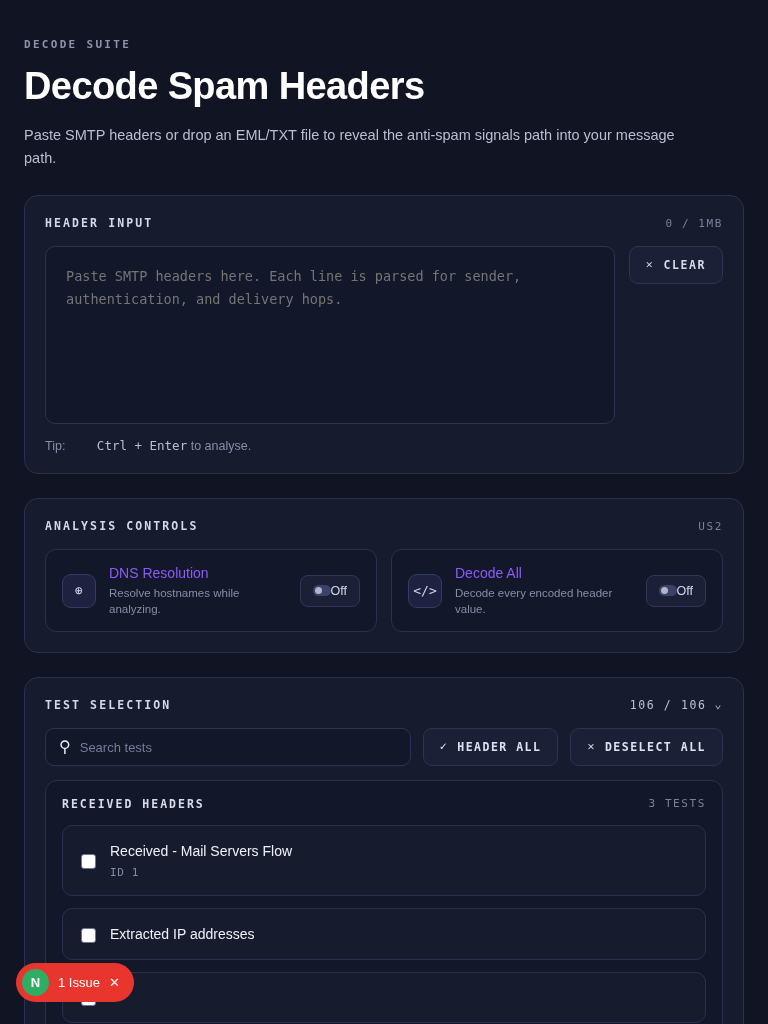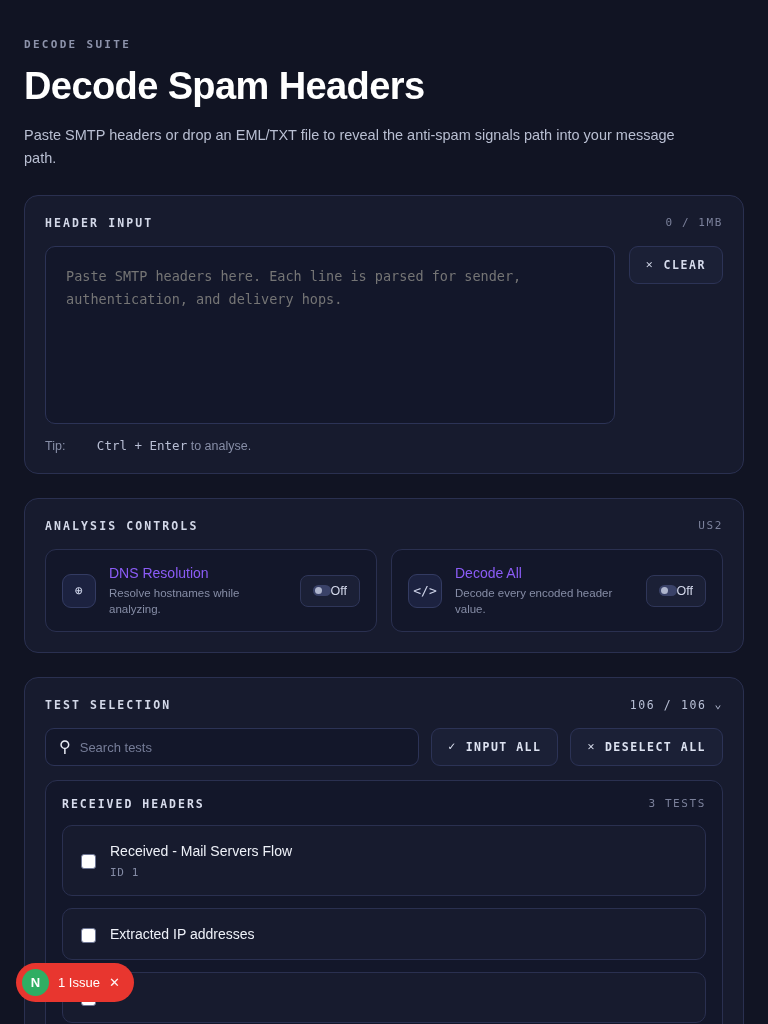--- a/index.html
+++ b/index.html
@@ -39,21 +39,21 @@
   .card {
     margin-top: 24px;
     border: 1px solid #2a3050;
     border-radius: 14px;
     background: #171b2e;
     padding: 20px;
   }
 
   .card-head {
     display: flex;
-    align-items: flex-start;
+    align-items: flex-end;
     justify-content: space-between;
     margin-bottom: 16px;
   }
   .card-title {
     font-family: "DejaVu Sans Mono", monospace;
     font-size: 11.5px;
     letter-spacing: 2.1px;
     color: #d3d8e8;
     font-weight: 700;
   }
@@ -299,21 +299,21 @@
       </span>
     </div>
 
     <div class="tools-row">
       <div class="search-wrap">
         <span class="icon">⚲</span>
         <input type="text" placeholder="Search tests" style="">
       </div>
       <button class="pillbtn">
         <span class="icon">✓</span>
-        <span>INPUT ALL</span>
+        <span>HEADER ALL</span>
       </button>
       <button class="pillbtn">
         <span class="icon">✕</span>
         <span>DESELECT ALL</span>
       </button>
     </div>
 
     <div class="group">
       <div class="group-head">
         <span class="group-title">RECEIVED HEADERS</span>

